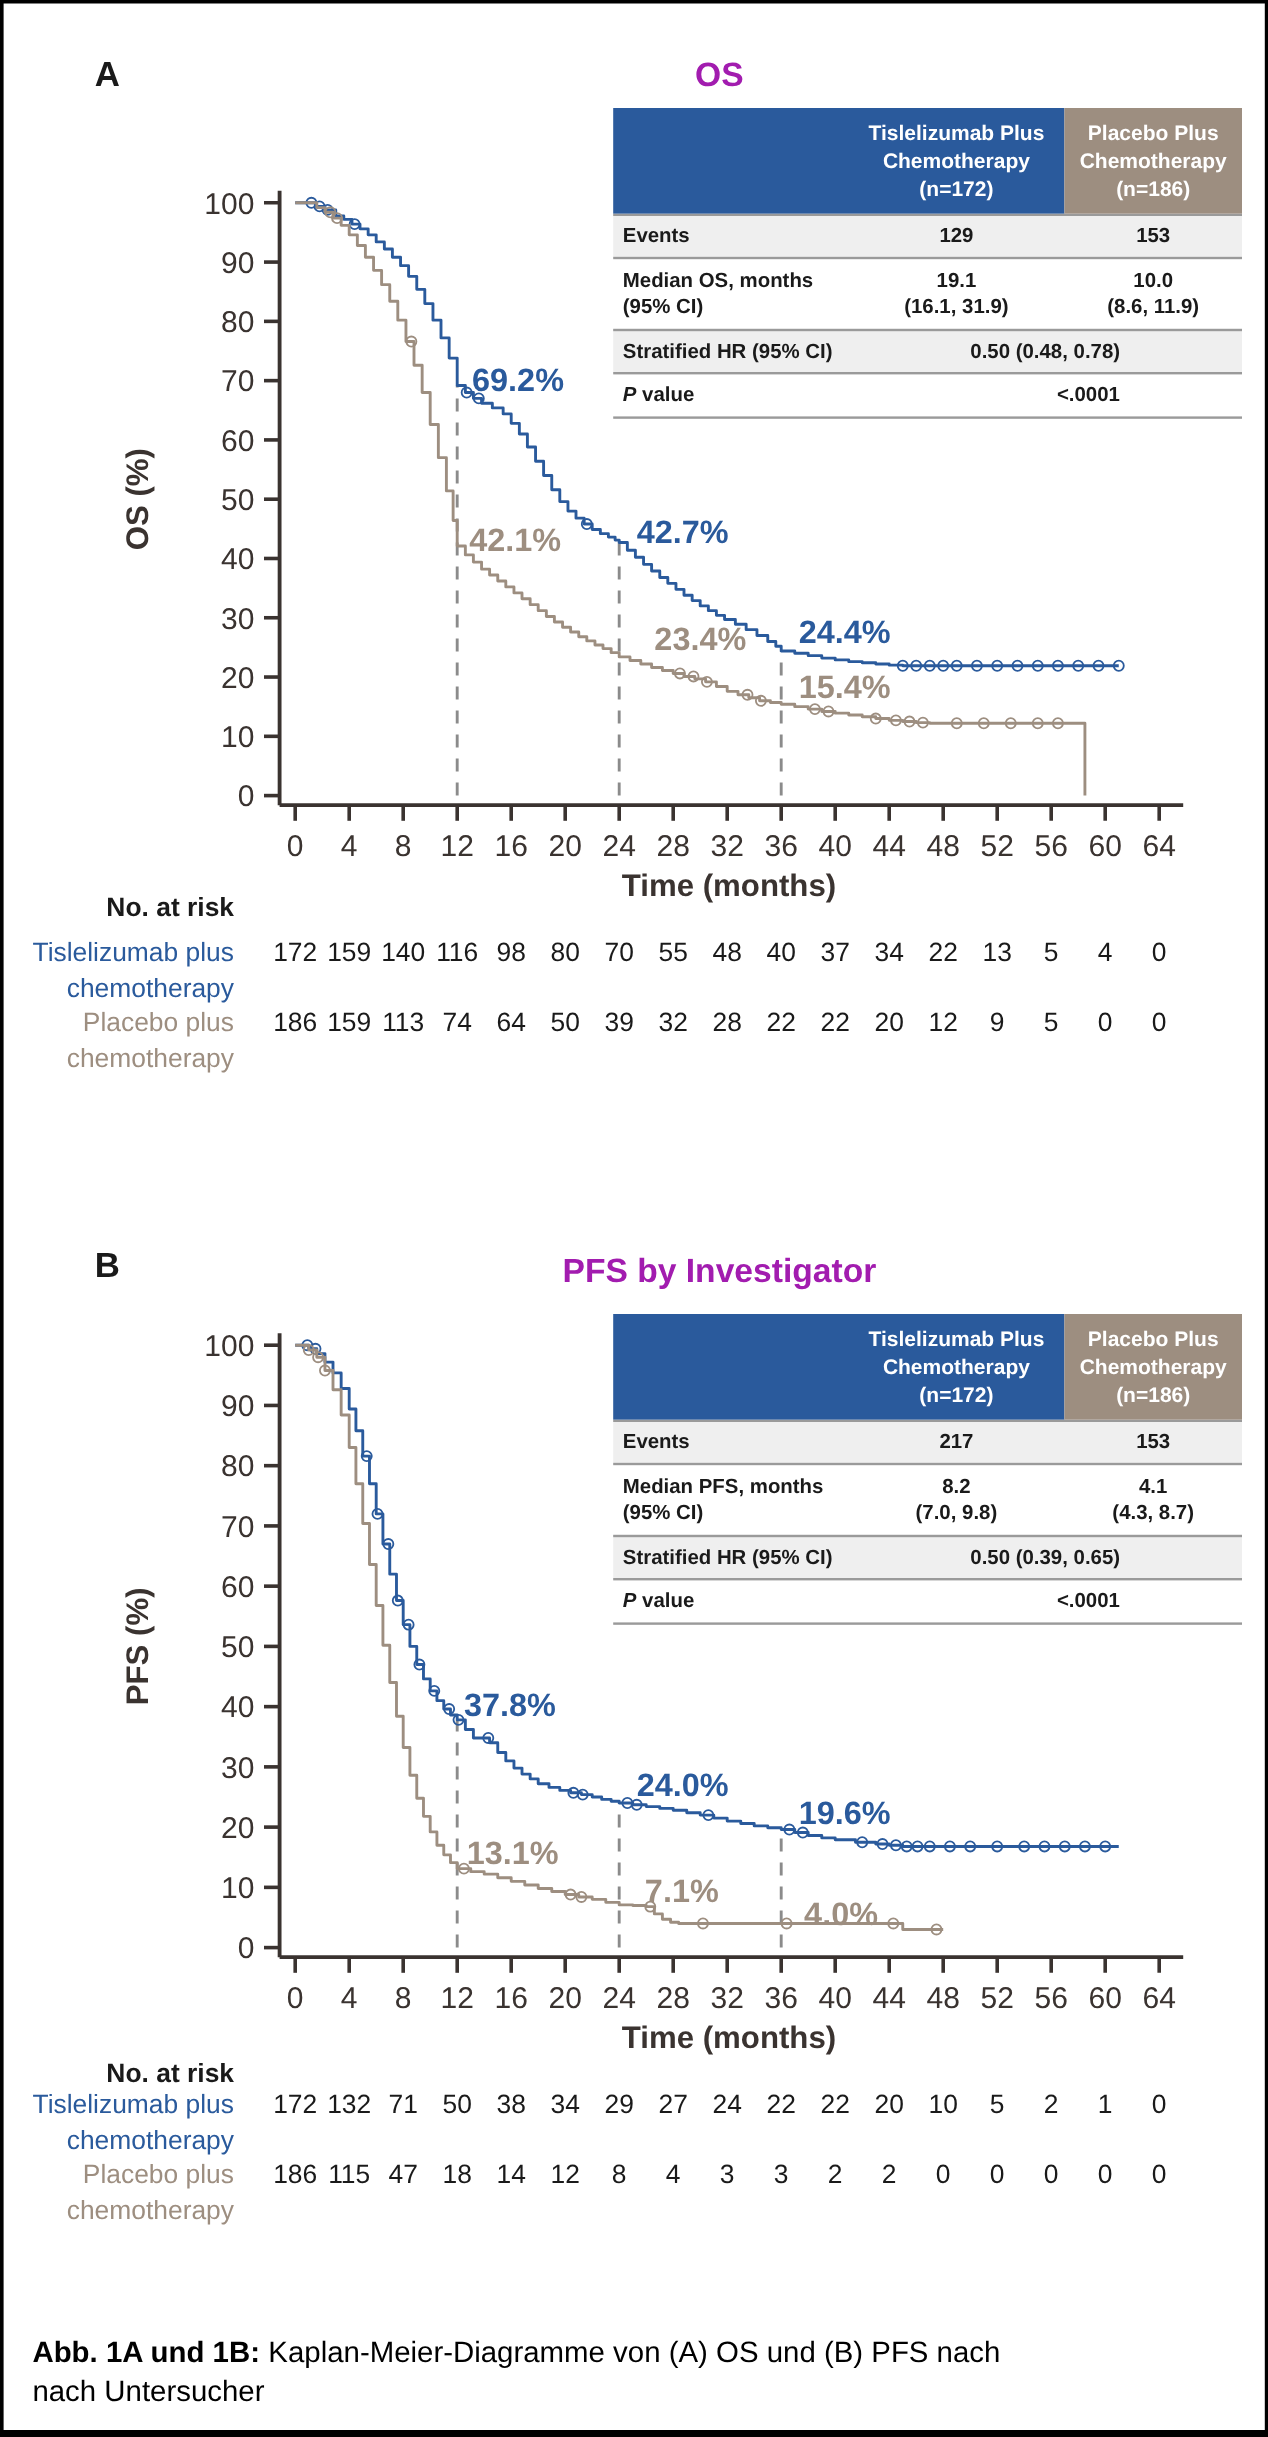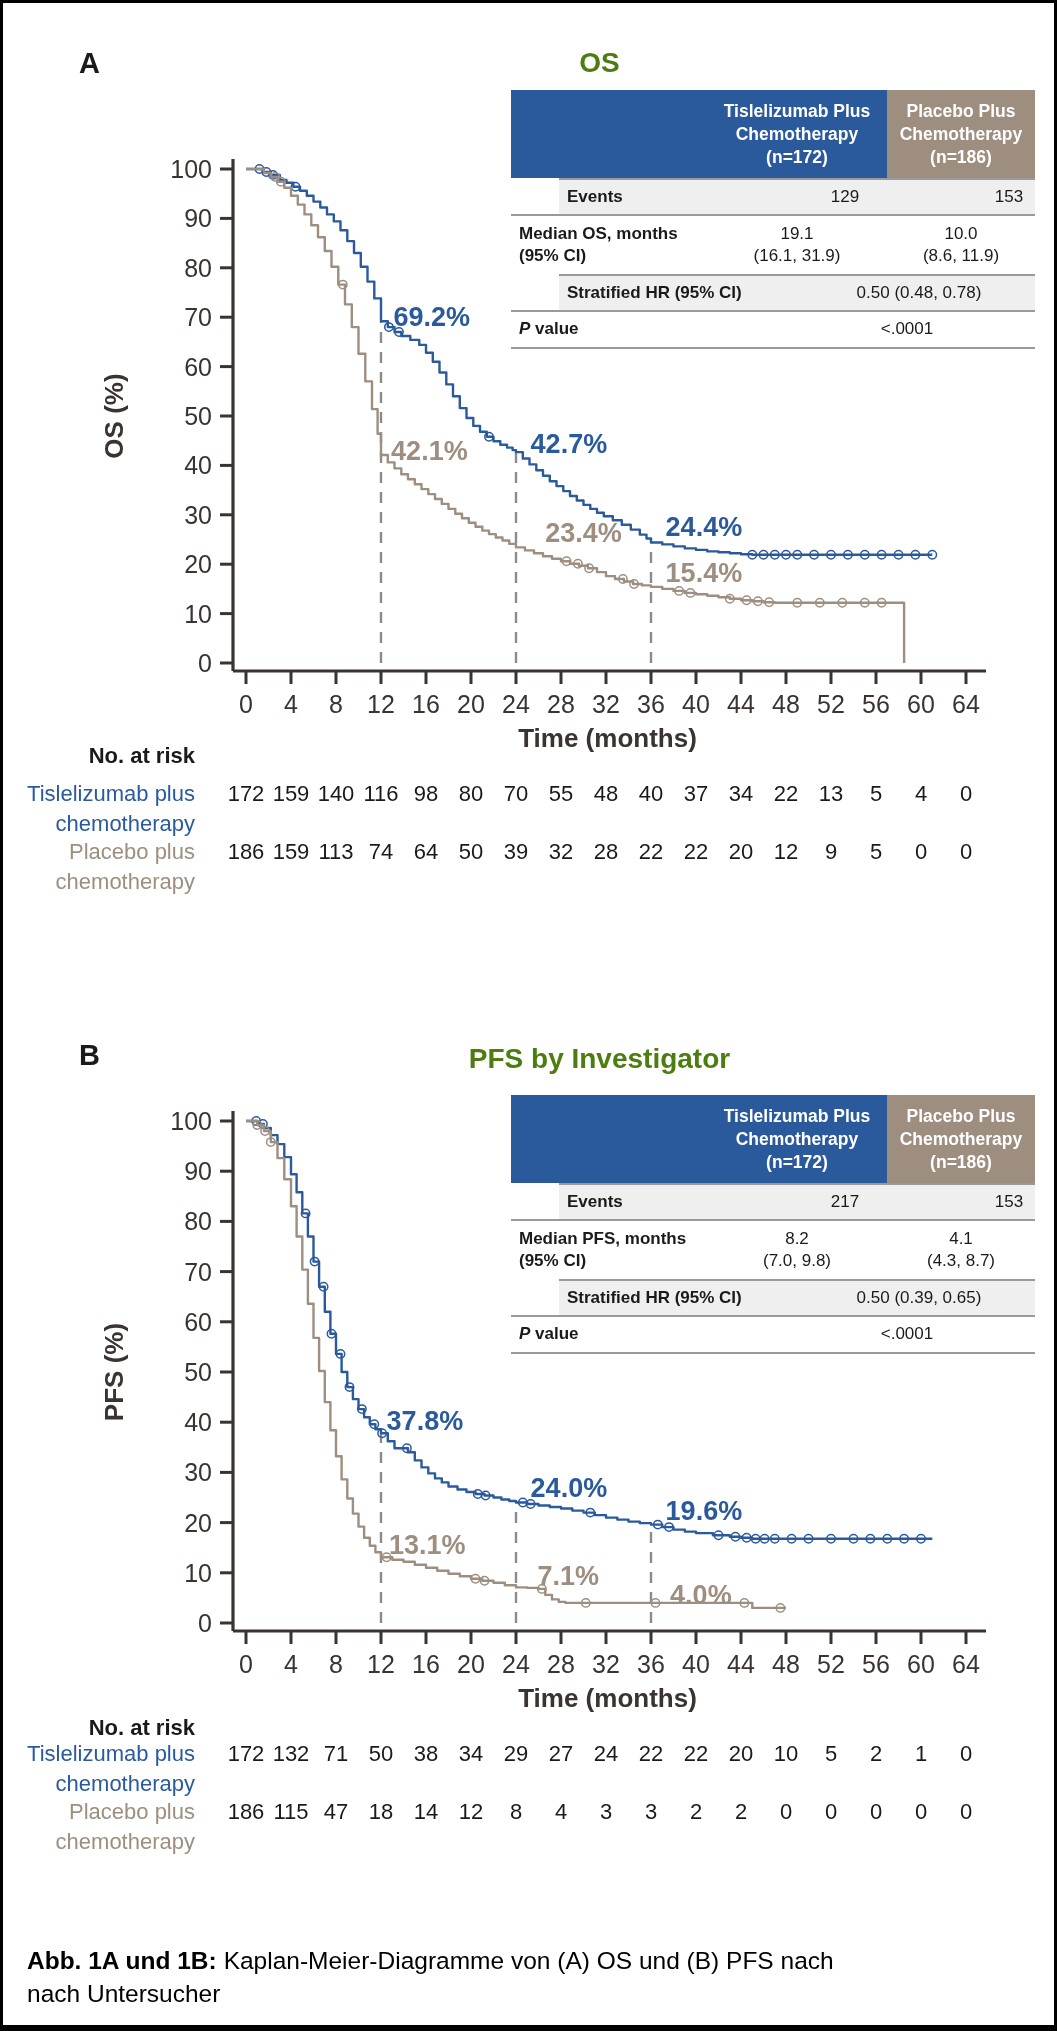--- a/index.html
+++ b/index.html
@@ -14,36 +14,36 @@
   
   .tick       { font-family:"Liberation Sans", sans-serif; font-size:25px; fill:#3a3330; }
   .axis-title { font-family:"Liberation Sans", sans-serif; font-size:26px; font-weight:bold; fill:#3a3330; }
   .annot      { font-family:"Liberation Sans", sans-serif; font-size:27px; font-weight:bold; }
   .risk-title { font-family:"Liberation Sans", sans-serif; font-size:22px; font-weight:bold; fill:#1a1a1a; }
   .risk-label { font-family:"Liberation Sans", sans-serif; font-size:22px; }
   .risk-num   { font-family:"Liberation Sans", sans-serif; font-size:22px; fill:#1a1a1a; }
 
   .panel-letter { position:absolute; left:76px; font-size:29px; font-weight:bold; color:#1a1a1a; z-index:2; }
   .letter-a { top:44px; } .letter-b { top:1036px; }
-  .panel-title { position:absolute; left:230px; width:733px; text-align:center; font-size:28px; font-weight:bold; color:#4d7c0f; z-index:2; }
+  .panel-title { position:absolute; left:230px; width:733px; text-align:center; font-size:28px; font-weight:bold; color:#a21caf; z-index:2; }
   .title-a { top:44px; } .title-b { top:1040px; }
 
   
   .inset { position:absolute; left:508px; width:524px; z-index:2; font-size:17px; color:#1a1a1a; }
   .inset-a { top:87px; } .inset-b { top:1092px; }
   .i-head { display:grid; grid-template-columns:196px 180px 148px; }
   .i-head .h-blue  { grid-column:1 / 3; display:flex; justify-content:flex-end; }
   .h-blue-inner { width:180px; text-align:center; color:#fff; font-weight:bold; padding:10px 2px; line-height:1.3; font-size:17.5px; }
   .i-head .h-taupe { text-align:center; color:#fff; font-weight:bold; padding:10px 2px; line-height:1.3; font-size:17.5px; }
   .i-row { display:grid; grid-template-columns:196px 180px 148px; align-items:center; border-top:2px solid #9a9a9a; }
   .i-row:last-child { border-bottom:2px solid #9a9a9a;gap:24px; }
   .i-row .lab { padding:6px 4px 6px 8px; font-weight:bold; line-height:1.3; }
-  .i-row .val { text-align:center; line-height:1.3; }
+  .i-row .val { text-align:center; line-height:1.3;font-weight:bold; }
   .i-row .span2 { grid-column:2 / 4; text-align:center; }
-  .shade { background:#efefef;margin-left:48px; }
+  .shade { background:#efefef; }
   .row-th { min-height:33px; }
   .row-md { min-height:60px; }
   .p-ital { font-style:italic; font-weight:bold; }
 
   .caption { position:absolute; left:24px; top:1942px; width:1012px; z-index:2;
              font-size:24.5px; color:#000000; line-height:1.33; }
   .caption b { font-weight:bold; }
   .caption .cap-rest { white-space:pre-line; margin-left:7px; }
 </style>
 </head>

